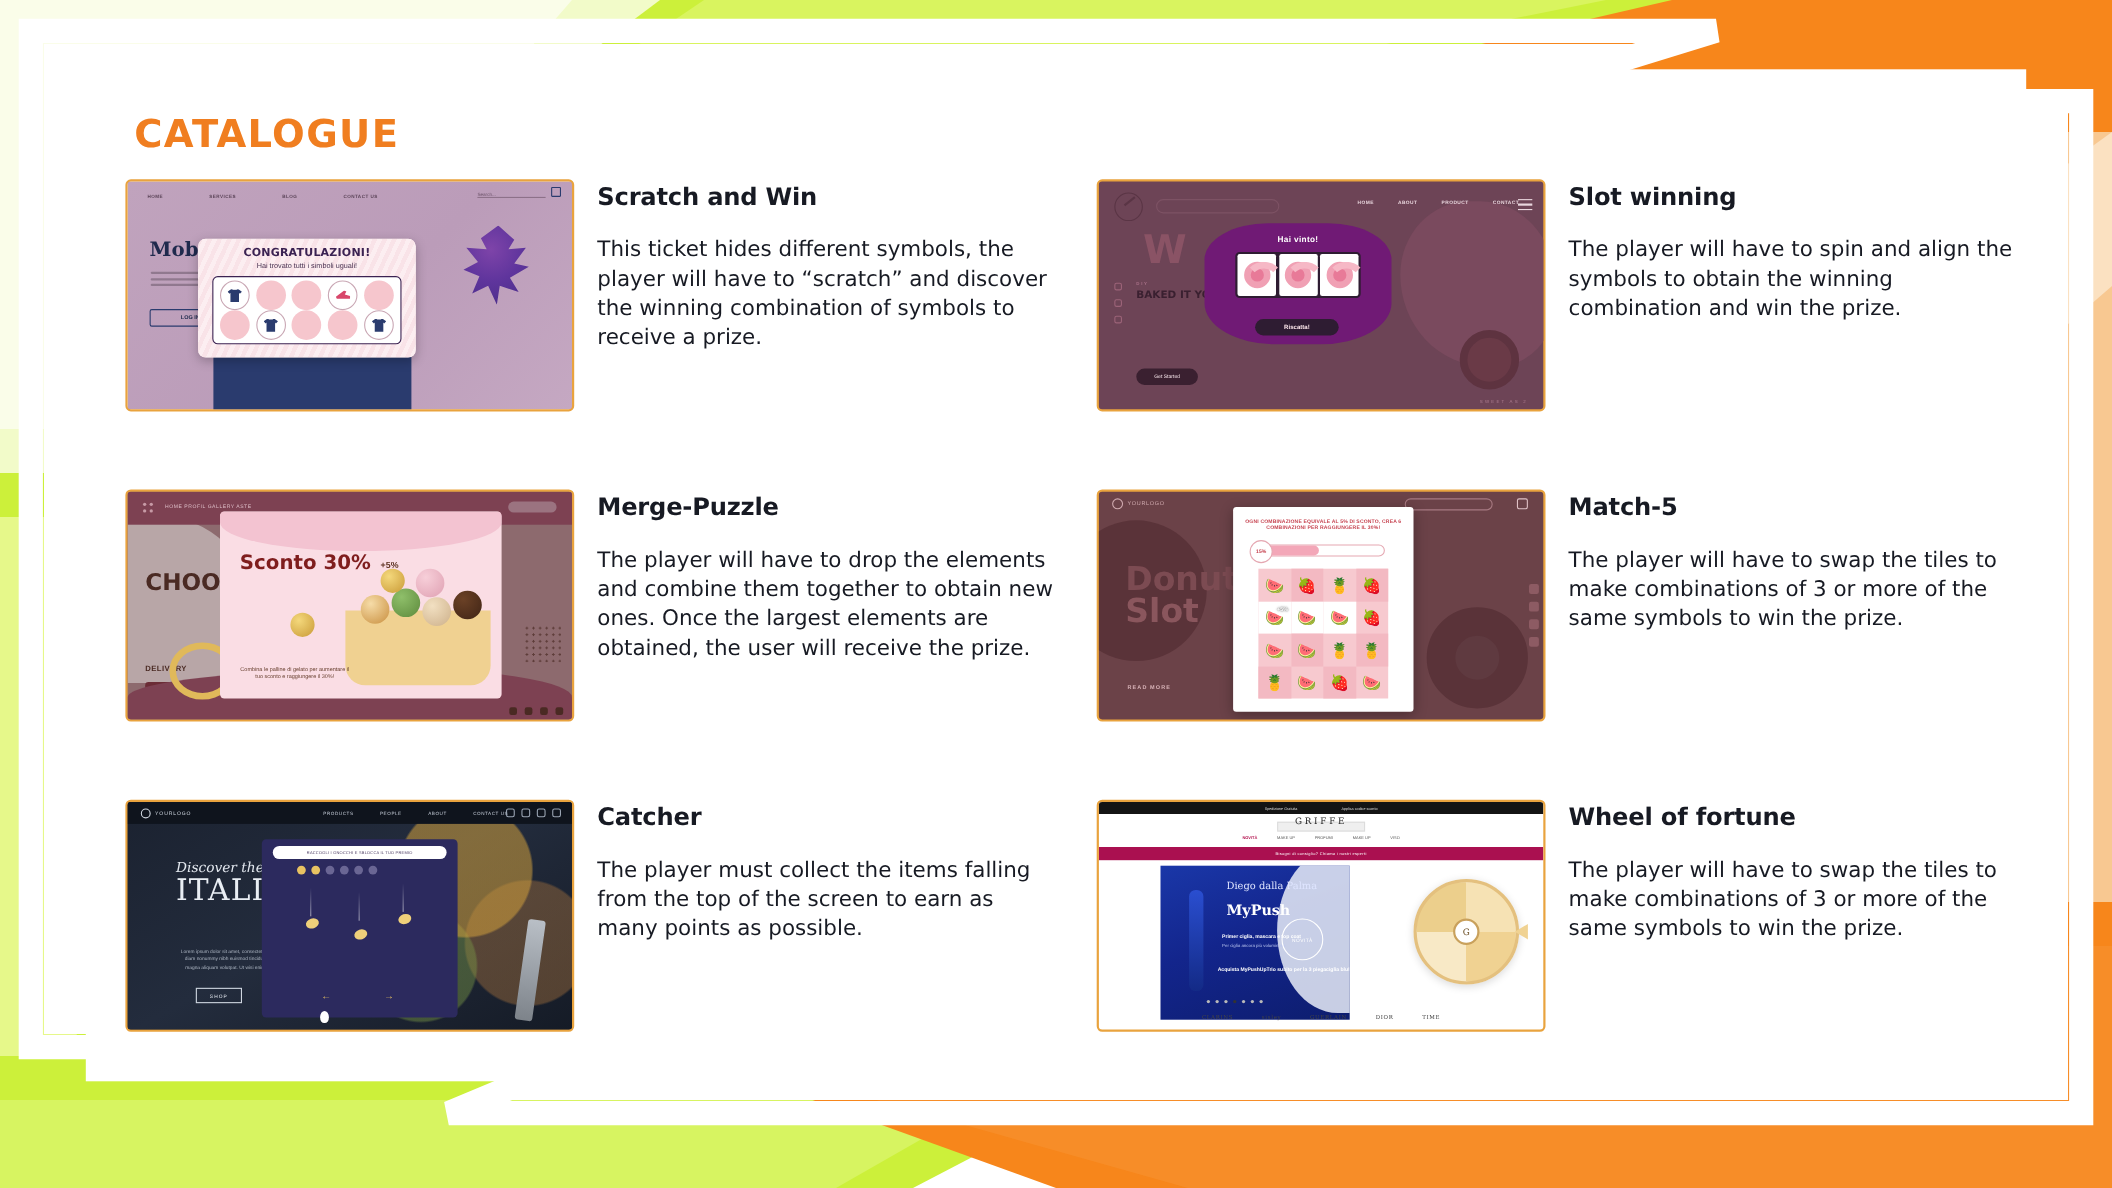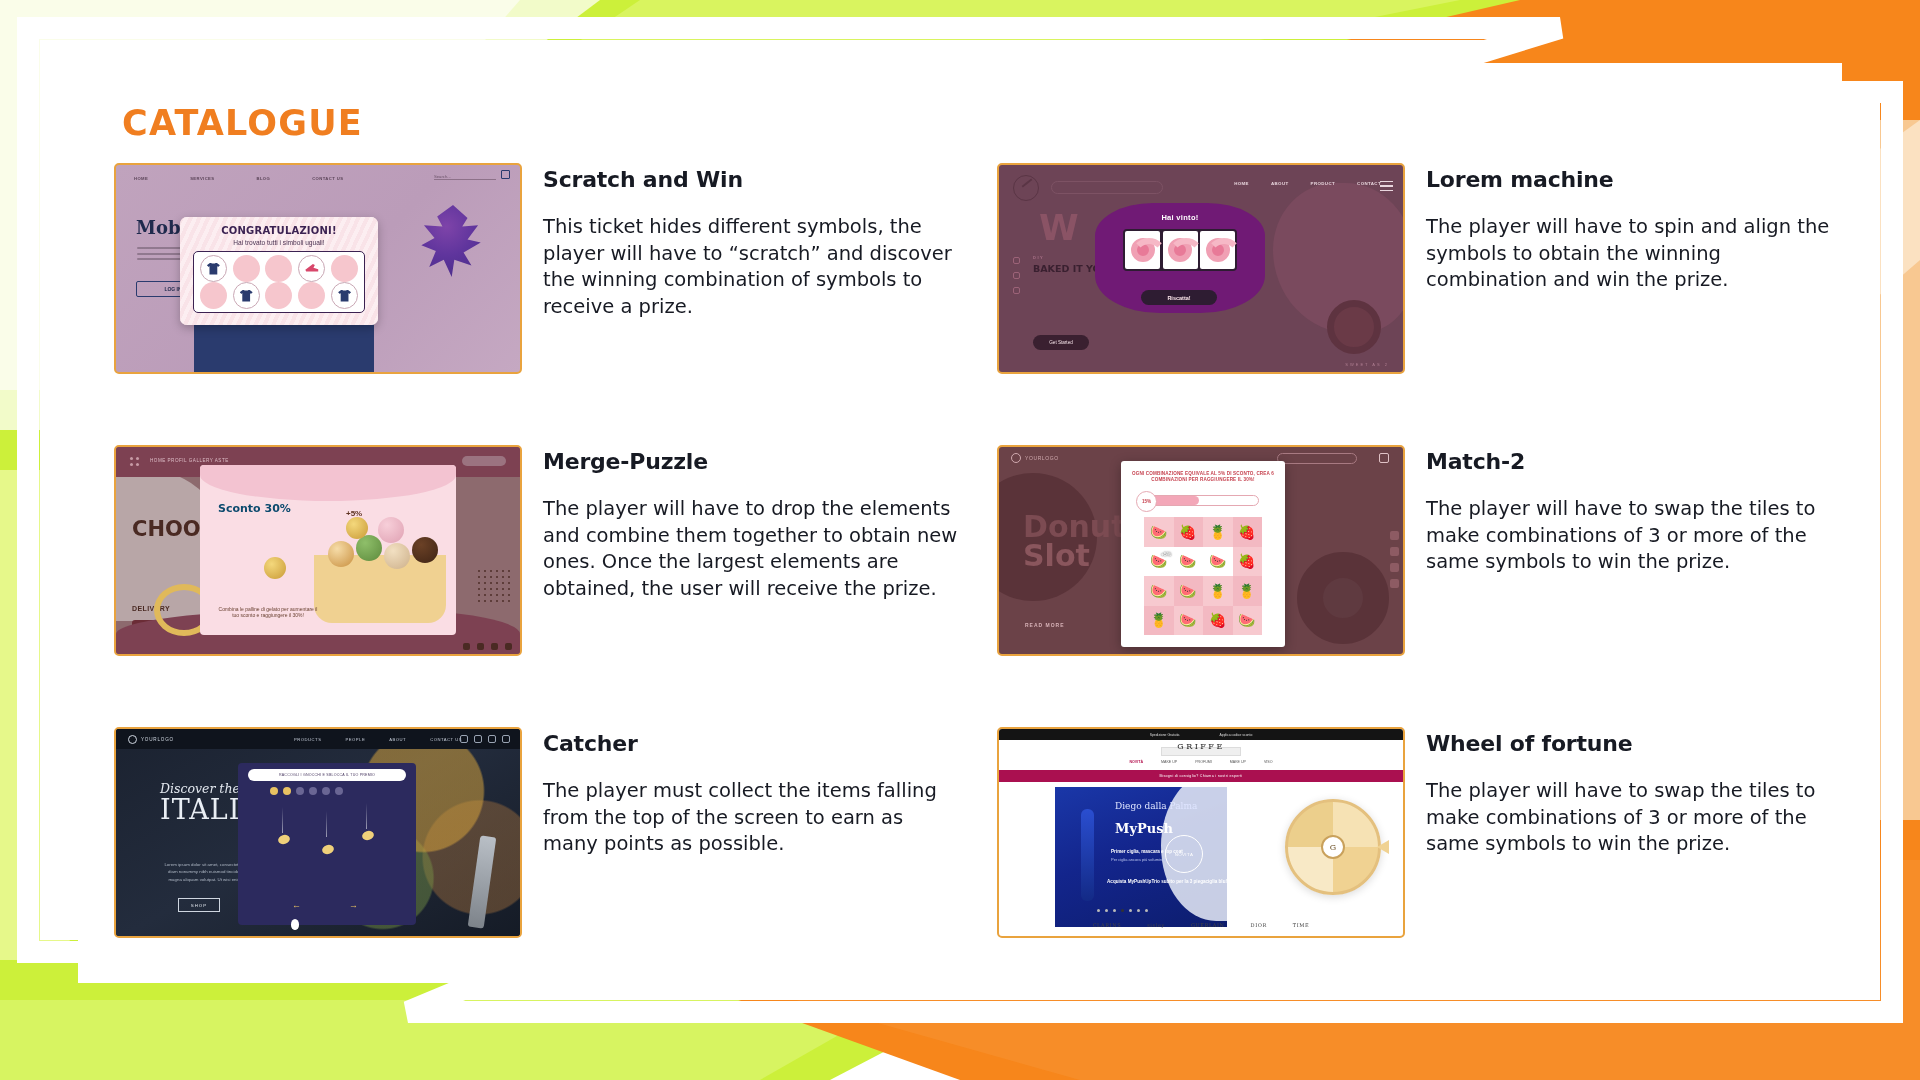--- a/index.html
+++ b/index.html
@@ -132,21 +132,21 @@
   .t3 .dots i { width:3px; height:3px; background:#c79aa6; border-radius:50%; }
   .t3 .nav { position:absolute; left:34px; top:11px; font-size:4.6px; color:#dcbcc6; letter-spacing:.5px; }
   .t3 .pill { position:absolute; right:14px; top:9px; width:44px; height:10px; background:#9b7380; border-radius:6px; }
   .t3 .lmass { position:absolute; left:0; top:24px; width:120px; height:150px; background:#b8a6a7; border-radius:0 70% 0 0; }
   .t3 .ch { position:absolute; left:16px; top:72px; font-size:21px; font-weight:bold; line-height:.98; color:#4a2a23; font-family:"DejaVu Sans",sans-serif; }
   .t3 .dlv { position:absolute; left:16px; bottom:42px; font-size:7px; font-weight:bold; color:#4a2a23; letter-spacing:.4px; }
   .t3 .rdbtn { position:absolute; left:16px; bottom:18px; width:48px; height:16px; background:#6b2c36; border-radius:3px; }
   .t3 .hillbot { position:absolute; left:0; right:0; bottom:0; height:46px; background:#7d4152; border-radius:60% 40% 0 0/26px 26px 0 0; }
   .t3 .pop { position:absolute; left:84px; top:18px; width:256px; height:170px; background:#fadde4; border-radius:4px; overflow:hidden; }
   .t3 .pop .wave { position:absolute; top:0; left:0; right:0; height:36px; background:#f3c3d1; border-radius:0 0 50% 50%/0 0 26px 26px; }
-  .t3 .sconto { position:absolute; left:18px; top:38px; font-size:11px; line-height:1.02; font-weight:bold; color:#0c4a6e; font-family:"DejaVu Sans",sans-serif; }
+  .t3 .sconto { position:absolute; left:18px; top:38px; font-size:18px; line-height:1.02; font-weight:bold; color:#7f1d1d; font-family:"DejaVu Sans",sans-serif; }
   .t3 .plus5 { position:absolute; left:146px; top:44px; font-size:8px; font-weight:bold; color:#5e3322; }
   .t3 .caption { position:absolute; left:16px; bottom:16px; width:104px; font-size:5px; line-height:1.34; color:#6a4232; text-align:center; }
   .t3 .basket { position:absolute; right:10px; bottom:12px; width:132px; height:68px; background:#f0d191; border-radius:0 0 18px 18px; }
   .t3 .scoop { position:absolute; width:26px; height:26px; border-radius:50%; }
   .t3 .coin { position:absolute; width:22px; height:22px; border-radius:50%; background:radial-gradient(circle at 35% 32%,#f4d87c,#c99a36); }
   .t3 .ring { position:absolute; left:38px; bottom:18px; width:60px; height:52px; border:6px solid #e0b95a; border-radius:50%; background:transparent; }
   .t3 .dotgrid { position:absolute; right:10px; bottom:52px; width:34px; height:34px;
      background-image:radial-gradient(#4a2a23 1px, transparent 1px); background-size:6px 6px; opacity:.7; }
   .t3 .socmini { position:absolute; right:8px; bottom:4px; display:flex; gap:7px; }
   .t3 .socmini i { width:7px; height:7px; border-radius:2px; background:#4a2a23; }
@@ -374,21 +374,21 @@
               </div>
             <div class="reel">
                 <div class="donut"></div>
               </div>
           </div>
           <div class="claim">Riscatta!</div>
         </div>
       </div>
     </div>
     <div class="txtcol">
-      <div class="card-title">Lorem machine</div>
+      <div class="card-title">Slot winning</div>
       <div class="card-desc">The player will have to spin and align the symbols to obtain the winning combination and win the prize.</div>
     </div>
 
     <div class="thumb t3">
       <div class="mini">
         <div class="lmass"></div>
         <div class="hdr"></div>
         <div class="dots">
             <i></i>
             <i></i>
@@ -471,21 +471,21 @@
               <div class="tile alt">🍍</div>
             <div class="tile alt">🍍</div>
               <div class="tile">🍉</div>
               <div class="tile alt">🍓</div>
               <div class="tile">🍉</div>
           </div>
         </div>
       </div>
     </div>
     <div class="txtcol">
-      <div class="card-title">Match-2</div>
+      <div class="card-title">Match-5</div>
       <div class="card-desc">The player will have to swap the tiles to make combinations of 3 or more of the same symbols to win the prize.</div>
     </div>
 
     <div class="thumb t5">
       <div class="photo"></div>
       <div class="mini">
         <div class="topnav">
           <div class="lg">
               <span class="c"></span>
               <span>YOURLOGO</span>

